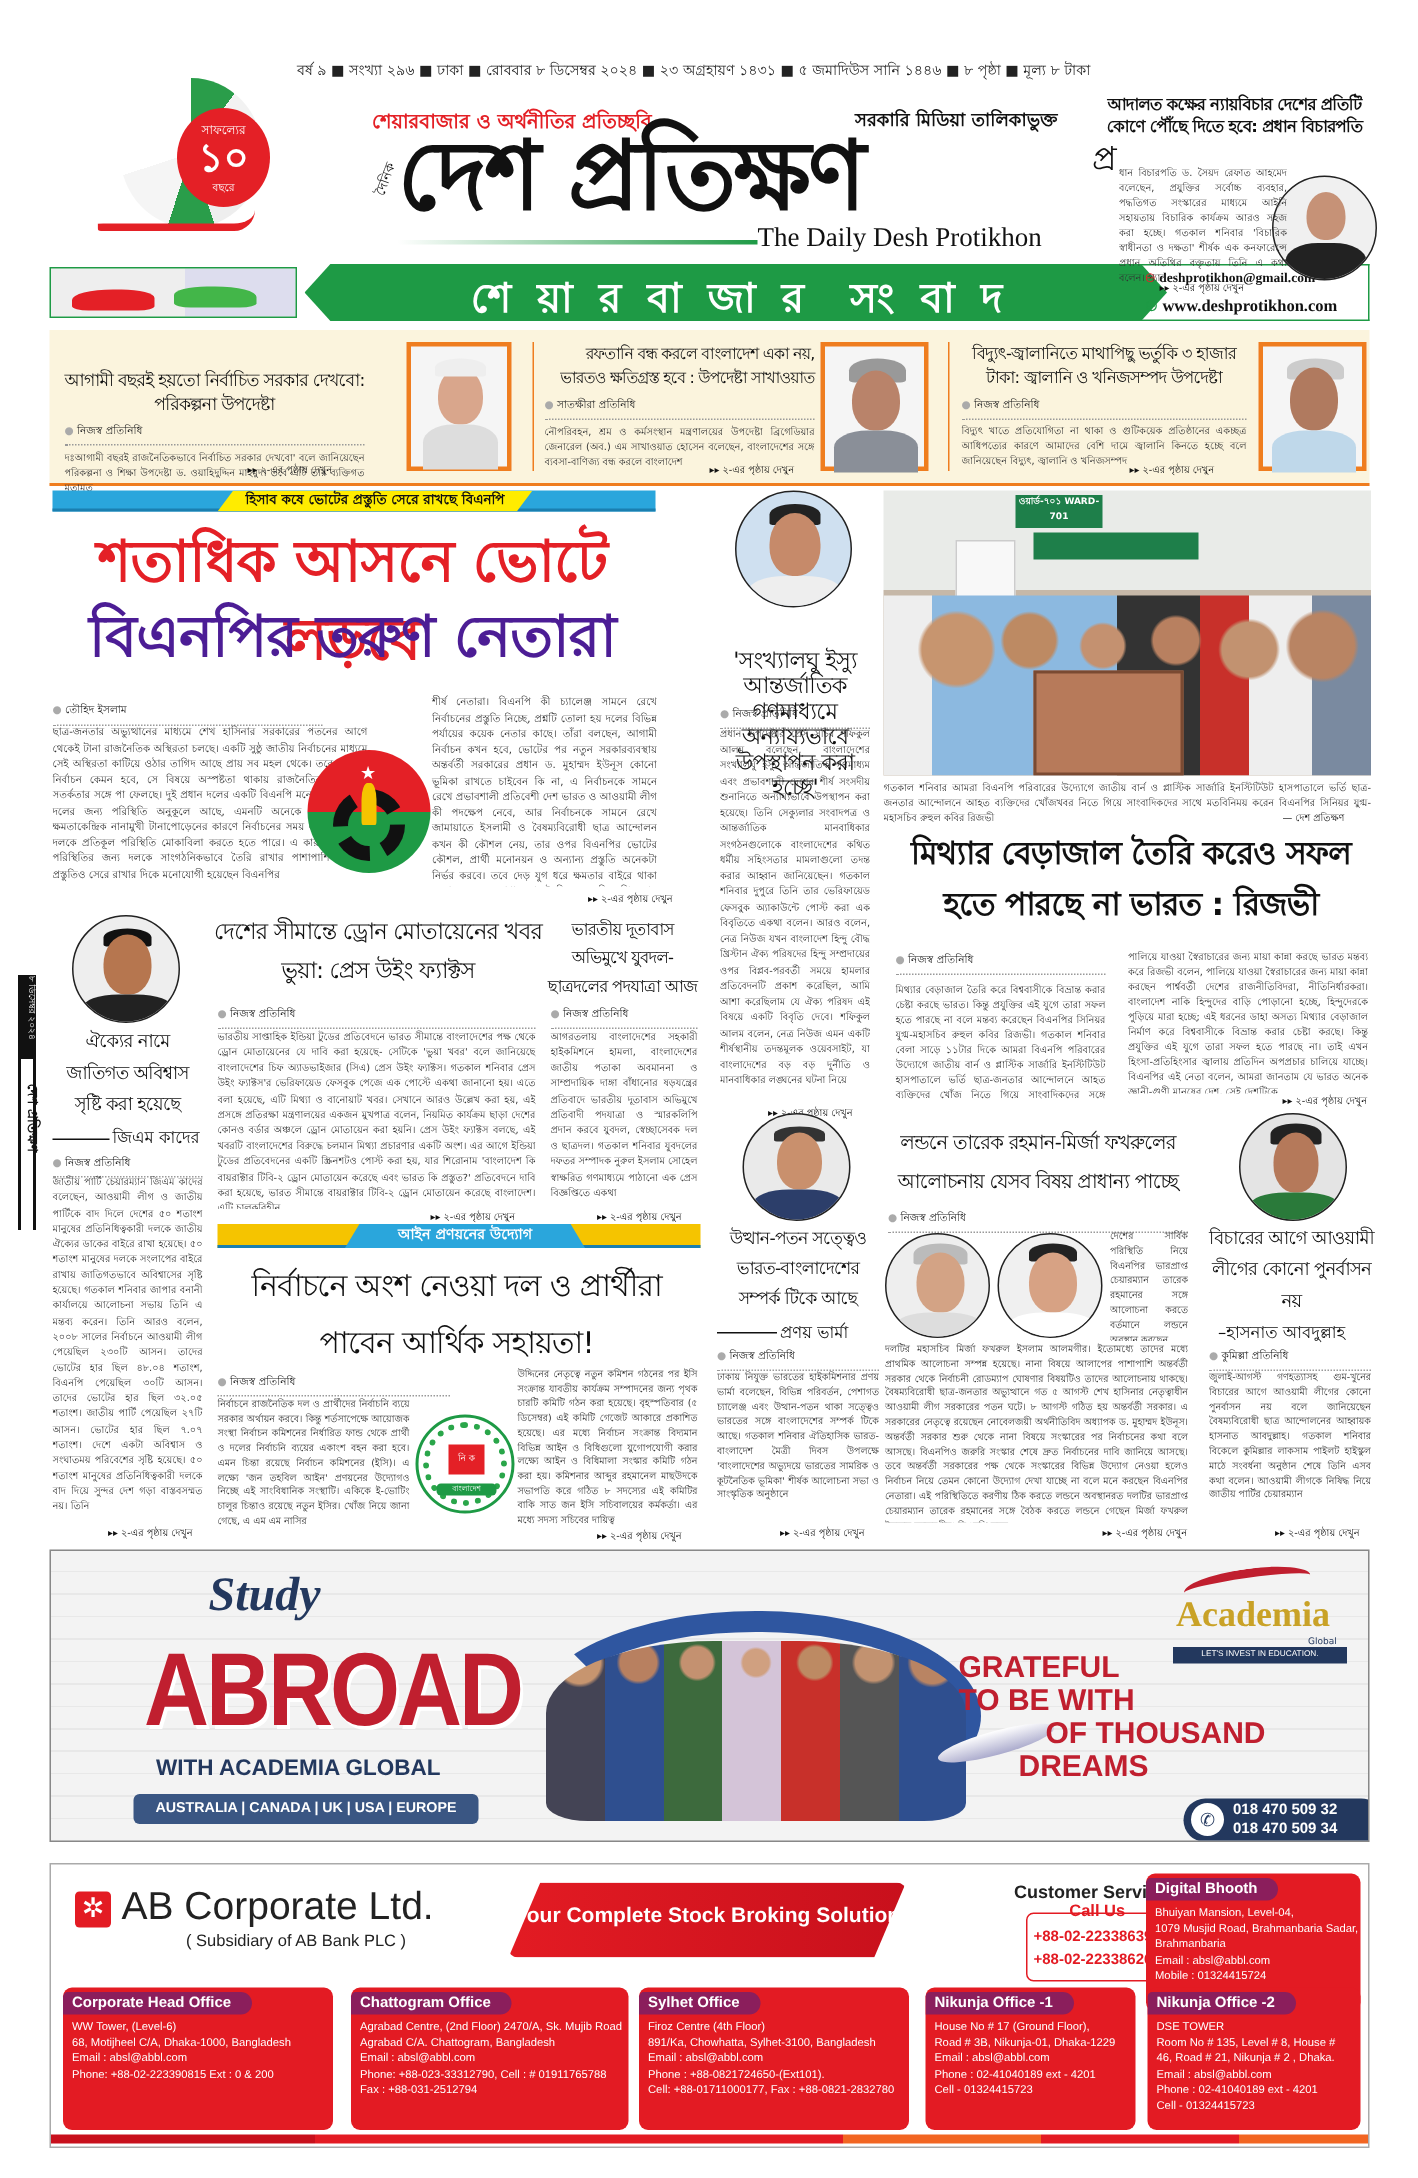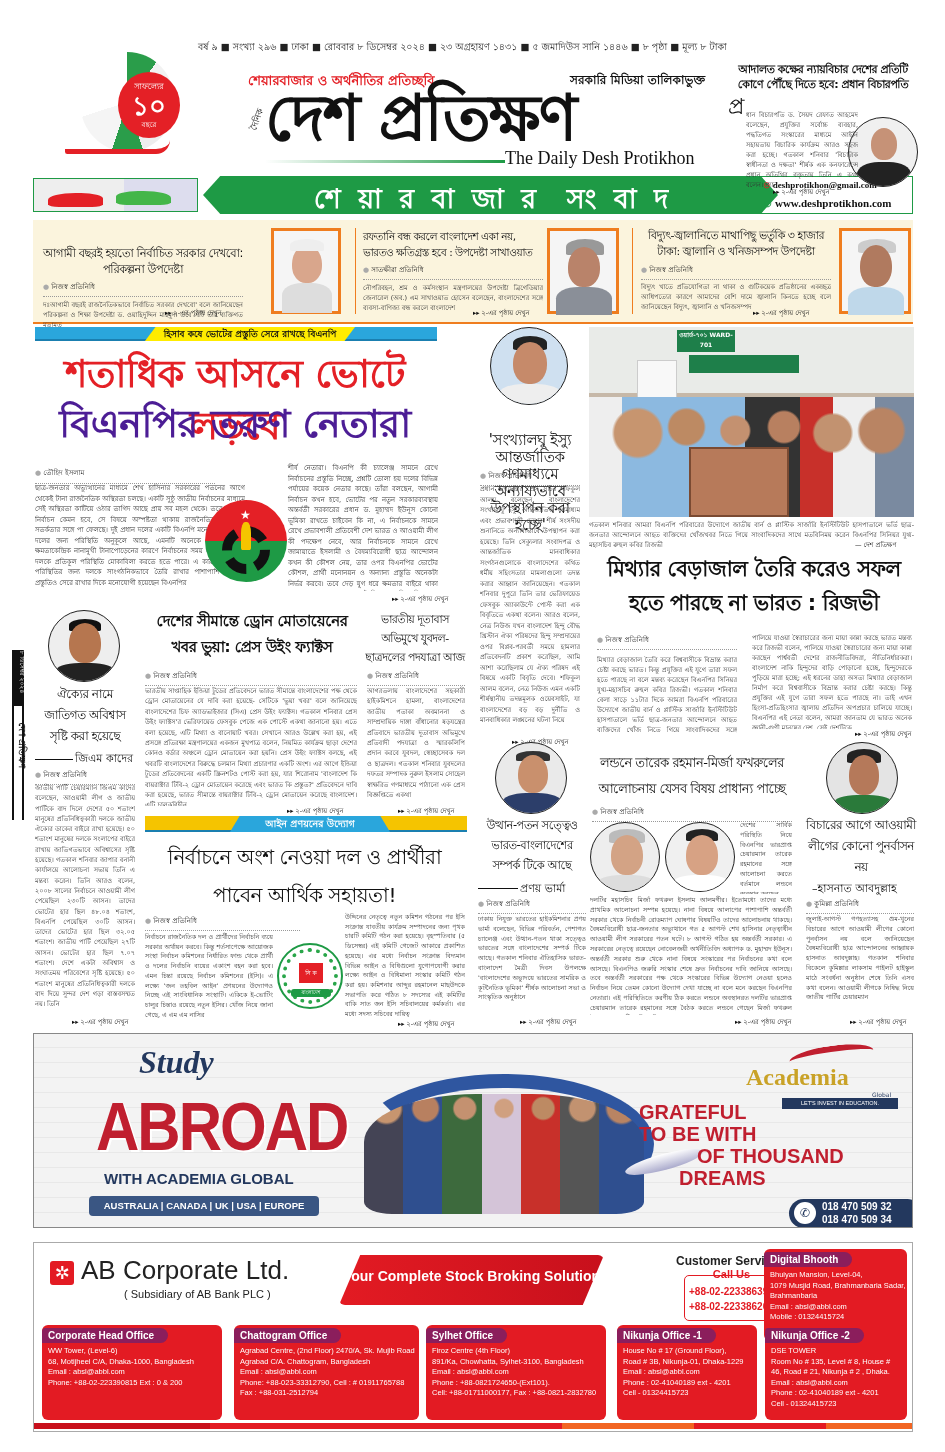--- a/index.html
+++ b/index.html
@@ -83,21 +83,21 @@
   </div>
   <div class="abs more" style="left:132px;top:88px;font-size:6.5px">২-এর পৃষ্ঠায় দেখুন</div>
   <div class="abs rect-photo" style="left:238px;top:8px;width:70px;height:86px;background:#f5f5f5">
     <div class="face" style="left:18px;top:14px;width:30px;height:38px;background:#d9a68c"></div>
     <div class="hair" style="left:16px;top:8px;width:34px;height:12px;background:#eee"></div>
     <div class="suit" style="left:8px;top:52px;width:50px;height:30px;background:#ddd"></div>
   </div>
   <div class="abs" style="left:322px;top:8px;width:1px;height:86px;background:#ef7d1f"></div>
 
   <div class="abs" style="left:330px;top:8px;width:180px">
-    <div class="hl" style="font-size:10.5px;line-height:16px;font-weight:normal;text-align:left">রফতানি বন্ধ করলে বাংলাদেশ একা নয়, ভারতও ক্ষতিগ্রস্ত হবে : উপদেষ্টা সাখাওয়াত</div>
+    <div class="hl" style="font-size:10.5px;line-height:16px;font-weight:normal;text-align:right">রফতানি বন্ধ করলে বাংলাদেশ একা নয়, ভারতও ক্ষতিগ্রস্ত হবে : উপদেষ্টা সাখাওয়াত</div>
     <div class="byline dots" style="margin-top:4px;padding-bottom:3px;font-size:7px">সাতক্ষীরা প্রতিনিধি</div>
     <div class="small" style="font-size:6.5px;line-height:10px;height:30px;overflow:hidden;margin-top:3px">নৌপরিবহন, শ্রম ও কর্মসংস্থান মন্ত্রণালয়ের উপদেষ্টা ব্রিগেডিয়ার জেনারেল (অব.) এম সাখাওয়াত হোসেন বলেছেন, বাংলাদেশের সঙ্গে ব্যবসা-বাণিজ্য বন্ধ করলে বাংলাদেশ</div>
   </div>
   <div class="abs more" style="left:440px;top:88px;font-size:6.5px">২-এর পৃষ্ঠায় দেখুন</div>
   <div class="abs rect-photo" style="left:514px;top:8px;width:72px;height:86px;background:#f5f5f5">
     <div class="hair" style="left:16px;top:8px;width:38px;height:16px;background:#999"></div>
     <div class="face" style="left:18px;top:16px;width:32px;height:40px;background:#b9836a"></div>
     <div class="suit" style="left:6px;top:56px;width:56px;height:28px;background:#8a8f98"></div>
   </div>
   <div class="abs" style="left:599px;top:8px;width:1px;height:86px;background:#ef7d1f"></div>
@@ -171,21 +171,21 @@
   <div class="face" style="left:20px;top:12px;width:32px;height:40px;background:#b6764f"></div>
   <div class="suit" style="left:6px;top:52px;width:60px;height:22px;background:#222"></div>
 </div>
 <div class="abs hl" style="left:36px;top:684px;width:98px;font-size:12px;line-height:21px;font-weight:normal">ঐক্যের নামে জাতিগত অবিশ্বাস সৃষ্টি করা হয়েছে</div>
 <div class="abs" style="left:75px;top:750px;font-size:11px;white-space:nowrap">জিএম কাদের</div>
 <div class="abs" style="left:35px;top:759px;width:38px;height:1px;background:#111"></div>
 <div class="abs byline dots" style="left:35px;top:769px;width:100px;padding-bottom:3px;font-size:7px">নিজস্ব প্রতিনিধি</div>
 <div class="abs small" style="left:35px;top:783px;width:100px;height:232px;overflow:hidden;font-size:6.5px;line-height:10.3px">জাতীয় পার্টি চেয়ারম্যান জিএম কাদের বলেছেন, আওয়ামী লীগ ও জাতীয় পার্টিকে বাদ দিলে দেশের ৫০ শতাংশ মানুষের প্রতিনিধিত্বকারী দলকে জাতীয় ঐক্যের ডাকের বাইরে রাখা হয়েছে। ৫০ শতাংশ মানুষের দলকে সংলাপের বাইরে রাখায় জাতিগতভাবে অবিশ্বাসের সৃষ্টি হয়েছে। গতকাল শনিবার জাপার বনানী কার্যালয়ে আলোচনা সভায় তিনি এ মন্তব্য করেন। তিনি আরও বলেন, ২০০৮ সালের নির্বাচনে আওয়ামী লীগ পেয়েছিল ২৩০টি আসন। তাদের ভোটের হার ছিল ৪৮.০৪ শতাংশ, বিএনপি পেয়েছিল ৩০টি আসন। তাদের ভোটের হার ছিল ৩২.০৫ শতাংশ। জাতীয় পার্টি পেয়েছিল ২৭টি আসন। ভোটের হার ছিল ৭.০৭ শতাংশ। দেশে একটা অবিশ্বাস ও সংঘাতময় পরিবেশের সৃষ্টি হয়েছে। ৫০ শতাংশ মানুষের প্রতিনিধিত্বকারী দলকে বাদ দিয়ে সুন্দর দেশ গড়া বাস্তবসম্মত নয়। তিনি</div>
 <div class="abs more" style="left:72px;top:1017px;font-size:6.5px">২-এর পৃষ্ঠায় দেখুন</div>
 
-<div class="abs hl" style="left:142px;top:608px;width:220px;font-size:15px;line-height:26px;font-weight:bold">দেশের সীমান্তে ড্রোন মোতায়েনের খবর ভুয়া: প্রেস উইং ফ্যাক্টস</div>
+<div class="abs hl" style="left:142px;top:608px;width:220px;font-size:15px;line-height:26px;font-weight:normal">দেশের সীমান্তে ড্রোন মোতায়েনের খবর ভুয়া: প্রেস উইং ফ্যাক্টস</div>
 <div class="abs byline dots" style="left:145px;top:670px;width:212px;padding-bottom:3px;font-size:7px">নিজস্ব প্রতিনিধি</div>
 <div class="abs small" style="left:145px;top:686px;width:212px;height:120px;overflow:hidden;font-size:6.5px;line-height:10.4px">ভারতীয় সাপ্তাহিক ইন্ডিয়া টুডের প্রতিবেদনে ভারত সীমান্তে বাংলাদেশের পক্ষ থেকে ড্রোন মোতায়েনের যে দাবি করা হয়েছে- সেটিকে 'ভুয়া খবর' বলে জানিয়েছে বাংলাদেশের চিফ অ্যাডভাইজার (সিএ) প্রেস উইং ফ্যাক্টস। গতকাল শনিবার প্রেস উইং ফ্যাক্টস'র ভেরিফায়েড ফেসবুক পেজে এক পোস্টে একথা জানানো হয়। এতে বলা হয়েছে, এটি মিথ্যা ও বানোয়াট খবর। সেখানে আরও উল্লেখ করা হয়, এই প্রসঙ্গে প্রতিরক্ষা মন্ত্রণালয়ের একজন মুখপাত্র বলেন, নিয়মিত কার্যক্রম ছাড়া দেশের কোনও বর্ডার অঞ্চলে ড্রোন মোতায়েন করা হয়নি। প্রেস উইং ফ্যাক্টস বলছে, এই খবরটি বাংলাদেশের বিরুদ্ধে চলমান মিথ্যা প্রচারণার একটি অংশ। এর আগে ইন্ডিয়া টুডের প্রতিবেদনের একটি স্ক্রিনশটও পোস্ট করা হয়, যার শিরোনাম 'বাংলাদেশ কি বায়রাক্টার টিবি-২ ড্রোন মোতায়েন করেছে এবং ভারত কি প্রস্তুত?' প্রতিবেদনে দাবি করা হয়েছে, ভারত সীমান্তে বায়রাক্টার টিবি-২ ড্রোন মোতায়েন করেছে বাংলাদেশ। এটি চালকবিহীন</div>
 <div class="abs more" style="left:287px;top:806px;font-size:6.5px">২-এর পৃষ্ঠায় দেখুন</div>
 
 <div class="abs hl" style="left:365px;top:610px;width:100px;font-size:11px;line-height:19px;font-weight:normal">ভারতীয় দূতাবাস অভিমুখে যুবদল-ছাত্রদলের পদযাত্রা আজ</div>
 <div class="abs byline dots" style="left:367px;top:670px;width:98px;padding-bottom:3px;font-size:7px">নিজস্ব প্রতিনিধি</div>
 <div class="abs small" style="left:367px;top:686px;width:98px;height:120px;overflow:hidden;font-size:6.5px;line-height:10.4px">আগরতলায় বাংলাদেশের সহকারী হাইকমিশনে হামলা, বাংলাদেশের জাতীয় পতাকা অবমাননা ও সাম্প্রদায়িক দাঙ্গা বাঁধানোর ষড়যন্ত্রের প্রতিবাদে ভারতীয় দূতাবাস অভিমুখে প্রতিবাদী পদযাত্রা ও স্মারকলিপি প্রদান করবে যুবদল, স্বেচ্ছাসেবক দল ও ছাত্রদল। গতকাল শনিবার যুবদলের দফতর সম্পাদক নুরুল ইসলাম সোহেল স্বাক্ষরিত গণমাধ্যমে পাঠানো এক প্রেস বিজ্ঞপ্তিতে একথা</div>
 <div class="abs more" style="left:398px;top:806px;font-size:6.5px">২-এর পৃষ্ঠায় দেখুন</div>
 
 <div class="abs" style="left:145px;top:816px;width:322px;height:16px;background:#f5c400;border-bottom:2px solid #1a7fb0">
@@ -254,21 +254,21 @@
     <div class="abs" style="left:10px;top:0;width:300px;height:140px;border-radius:50%;border:14px solid #2f56a0;border-bottom-color:transparent;border-left-color:transparent"></div>
     <div class="abs" style="left:20px;top:20px;width:280px;height:120px;background:radial-gradient(circle at 8% 12%,#c7956f 5%,transparent 6%),radial-gradient(circle at 22% 12%,#b88060 5%,transparent 6%),radial-gradient(circle at 36% 12%,#c49170 5%,transparent 6%),radial-gradient(circle at 50% 12%,#d0a080 5%,transparent 6%),radial-gradient(circle at 64% 12%,#bd8a63 5%,transparent 6%),radial-gradient(circle at 78% 12%,#c29270 5%,transparent 6%),radial-gradient(circle at 92% 12%,#b98463 5%,transparent 6%),linear-gradient(90deg,#445 0 14%,#2f4f8f 14% 28%,#3d6a3d 28% 42%,#d4c4d8 42% 56%,#c8302a 56% 70%,#555 70% 84%,#2f4f8f 84%);border-radius:40% 40% 10% 10%"></div>
   </div>
   <div class="abs" style="left:590px;top:120px;width:80px;height:16px;background:linear-gradient(#fff,#aac);border-radius:50%;transform:rotate(-15deg)"></div>
   <div class="abs lib" style="left:605px;top:67px;font-size:20px;font-weight:bold;color:#c01f2f;line-height:22px">GRATEFUL</div>
   <div class="abs lib" style="left:605px;top:89px;font-size:20px;font-weight:bold;color:#c01f2f;line-height:22px">TO BE WITH</div>
   <div class="abs lib" style="left:663px;top:111px;font-size:20px;font-weight:bold;color:#c01f2f;line-height:22px">OF THOUSAND</div>
   <div class="abs lib" style="left:645px;top:133px;font-size:20px;font-weight:bold;color:#c01f2f;line-height:22px">DREAMS</div>
 
   <div class="abs" style="left:755px;top:12px;width:85px;height:20px;border-top:6px solid #c01f2f;border-radius:50% 50% 0 0;transform:rotate(-8deg)"></div>
-  <div class="abs libs" style="left:712px;top:30px;font-size:24px;font-weight:bold;color:#c9a227">Academia</div>
+  <div class="abs libs" style="left:750px;top:30px;font-size:24px;font-weight:bold;color:#c9a227">Academia</div>
   <div class="abs" style="left:838px;top:57px;font-size:6px;color:#23385e">Global</div>
   <div class="abs lib" style="left:748px;top:64px;width:116px;height:11px;background:#23385e;color:#fff;font-size:5.5px;text-align:center;line-height:11px">LET'S INVEST IN EDUCATION.</div>
 
   <div class="abs" style="left:755px;top:165px;width:133px;height:29px;background:#23385e;border-radius:15px">
     <div class="abs" style="left:5px;top:3px;width:22px;height:22px;border-radius:50%;background:#fff;color:#23385e;font-size:12px;text-align:center;line-height:22px">✆</div>
     <div class="abs lib" style="left:33px;top:2px;font-size:10px;font-weight:bold;color:#fff;white-space:nowrap">018 470 509 32</div>
     <div class="abs lib" style="left:33px;top:15px;font-size:10px;font-weight:bold;color:#fff;white-space:nowrap">018 470 509 34</div>
   </div>
 </div>
 

